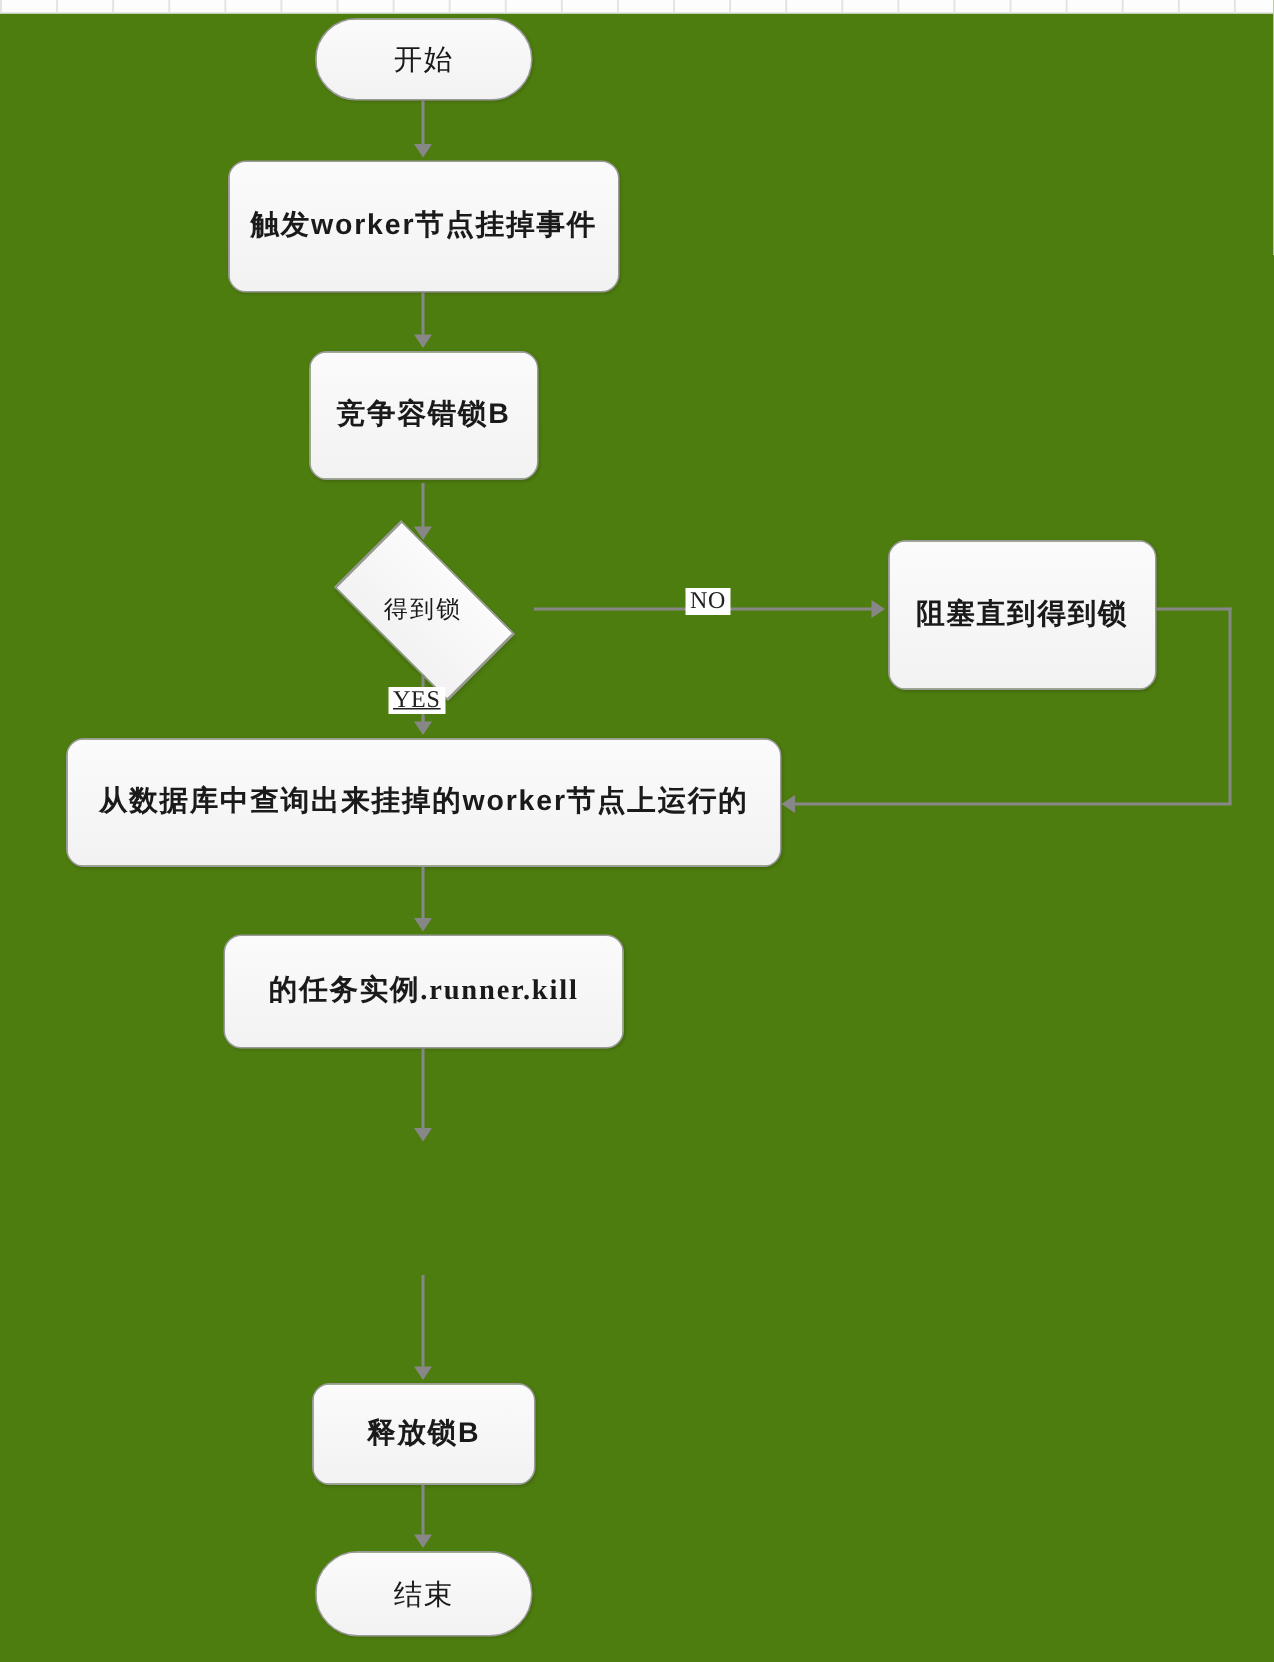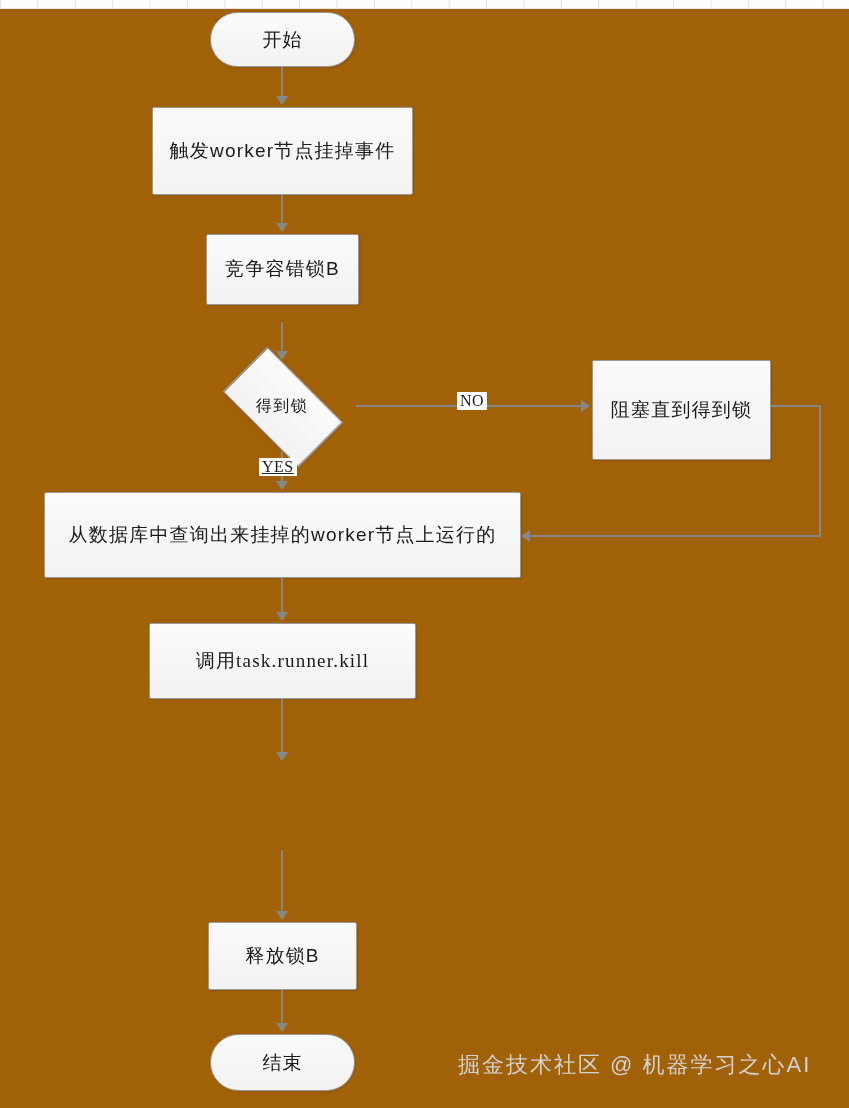--- a/index.html
+++ b/index.html
@@ -7,21 +7,21 @@
     padding: 0;
     background: #ffffff;
   }
   body {
     font-family: "Liberation Sans", "DejaVu Sans", sans-serif;
   }
   #canvas {
     position: relative;
     width: 849px;
     height: 1108px;
-    background: #a16207;
+    background: #4d7c0f;
     overflow: hidden;
   }
 
   
   #ruler {
     position: absolute;
     left: 0;
     top: 0;
     width: 849px;
     height: 8px;
@@ -46,25 +46,26 @@
     box-shadow: 1px 1px 2px rgba(0,0,0,0.13);
   }
 
   .terminator {
     border-radius: 999px;
     font-size: 19px;
     letter-spacing: 1px;
   }
 
   .process {
-    border-radius: 2px;
+    border-radius: 12px;
     font-size: 19px;
     letter-spacing: 1.2px;
     line-height: 1.5;
     padding: 4px 8px;
+    font-weight: bold;
   }
 
   
   .decision {
     position: absolute;
     box-sizing: border-box;
   }
   .decision .dia-shape {
     position: absolute;
     left: 50%;
@@ -148,34 +149,34 @@
 <body>
 
 <div id="canvas">
 
   <div id="ruler"></div>
 
   <div class="node terminator" style="left:210px; top:12px; width:145px; height:55px;">开始</div>
 
   <div class="node process" style="left:152px; top:107px; width:261px; height:88px;">触发worker节点挂掉事件</div>
 
-  <div class="node process" style="left:206px; top:234px; width:153px; height:71px;">竞争容错锁B</div>
+  <div class="node process" style="left:206px; top:234px; width:153px; height:86px;">竞争容错锁B</div>
 
   <div class="decision" style="left:208px; top:362px; width:148px; height:88px;">
     <div class="dia-shape"></div>
     <div class="dia-label">得到锁</div>
   </div>
 
   <div class="node process" style="left:592px; top:360px; width:179px; height:100px;">阻塞直到得到锁</div>
 
   <div class="node process" style="left:44px; top:492px; width:477px; height:86px; line-height:1.35;">
     <div>从数据库中查询出来挂掉的worker节点上运行的</div>
   </div>
 
-  <div class="node process mono-ish" style="left:149px; top:623px; width:267px; height:76px;">调用task.runner.kill</div>
+  <div class="node process mono-ish" style="left:149px; top:623px; width:267px; height:76px;">的任务实例.runner.kill</div>
 
 
   <div class="node process" style="left:208px; top:922px; width:149px; height:68px;">释放锁B</div>
 
   <div class="node terminator" style="left:210px; top:1034px; width:145px; height:57px;">结束</div>
 
   <div class="conn v" style="left:281px; top:67px; height:31px;"></div>
   <div class="arrow-down" style="left:276px; top:96px;"></div>
 
   <div class="conn v" style="left:281px; top:195px; height:28px;"></div>
@@ -203,15 +204,14 @@
 
   <div class="conn v" style="left:281px; top:699px; height:53px;"></div>
   <div class="arrow-down" style="left:276px; top:752px;"></div>
 
   <div class="conn v" style="left:281px; top:850px; height:61px;"></div>
   <div class="arrow-down" style="left:276px; top:911px;"></div>
 
   <div class="conn v" style="left:281px; top:990px; height:33px;"></div>
   <div class="arrow-down" style="left:276px; top:1023px;"></div>
 
-  <div class="watermark" style="left:458px; top:1050px;">掘金技术社区 @ 机器学习之心AI</div>
 
 </div>
 
 </body></html>

